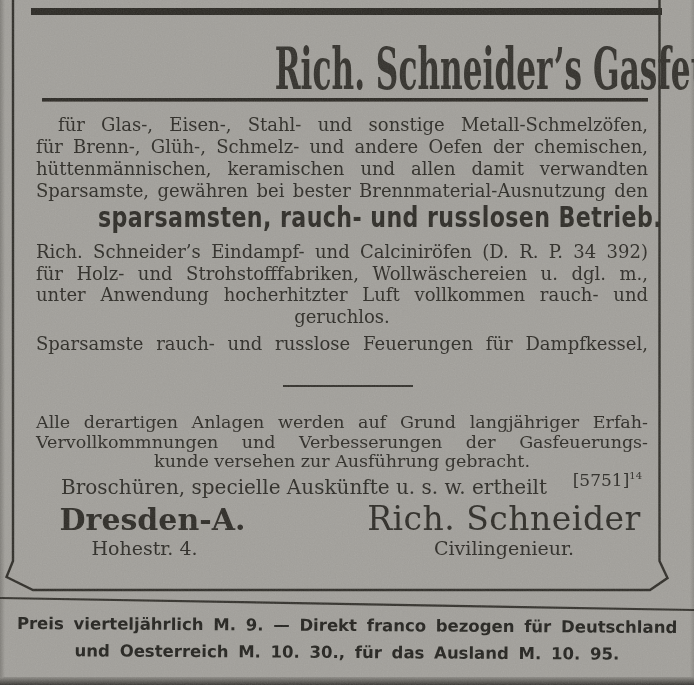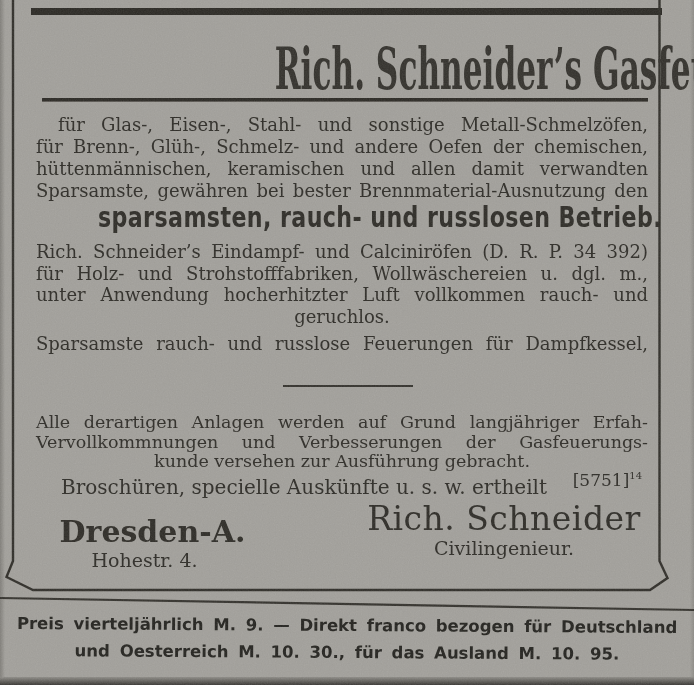--- a/index.html
+++ b/index.html
@@ -31,21 +31,21 @@
   .slogan{display:inline-block;white-space:nowrap;font-family:"DejaVu Sans","Liberation Sans",sans-serif;
           font-weight:bold;font-size:27px;letter-spacing:.5px;transform:scale(0.82,1.05);transform-origin:50% 50%;}
 
   
   .brochure{top:475px;font-size:20px;text-align:center;transform:translateX(-38px);}
   .ad-number{position:absolute;z-index:2;top:470px;right:52px;font-size:17px;color:var(--ink,#2e2c27);}
   .ad-number sup{font-size:10px;margin-top:10px;}
 
   
   .sig-left{position:absolute;z-index:2;top:503px;left:40px;width:225px;text-align:center;color:var(--ink,#2e2c27);}
-  .sig-left .city{font-weight:bold;font-size:30px;line-height:34px;margin-top:12px;}
+  .sig-left .city{font-weight:bold;font-size:30px;line-height:34px;}
   .sig-left .street{font-size:19px;line-height:22px;transform:translateX(-8px);}
   .sig-right{position:absolute;z-index:2;top:500px;left:330px;width:348px;text-align:center;color:var(--ink,#2e2c27);}
   .sig-right .name{font-size:33px;line-height:37px;letter-spacing:.5px;}
   .sig-right .jobtitle{font-size:19px;line-height:22px;}
 
   
   .footer{position:absolute;z-index:2;left:0;width:694px;top:612px;text-align:center;
           font-family:"DejaVu Sans","Liberation Sans",sans-serif;font-weight:bold;
           color:var(--ink_footer,#24231f);transform:rotate(0.35deg);}
   .footer .f1{font-size:16.5px;line-height:27px;word-spacing:4px;white-space:nowrap;}

